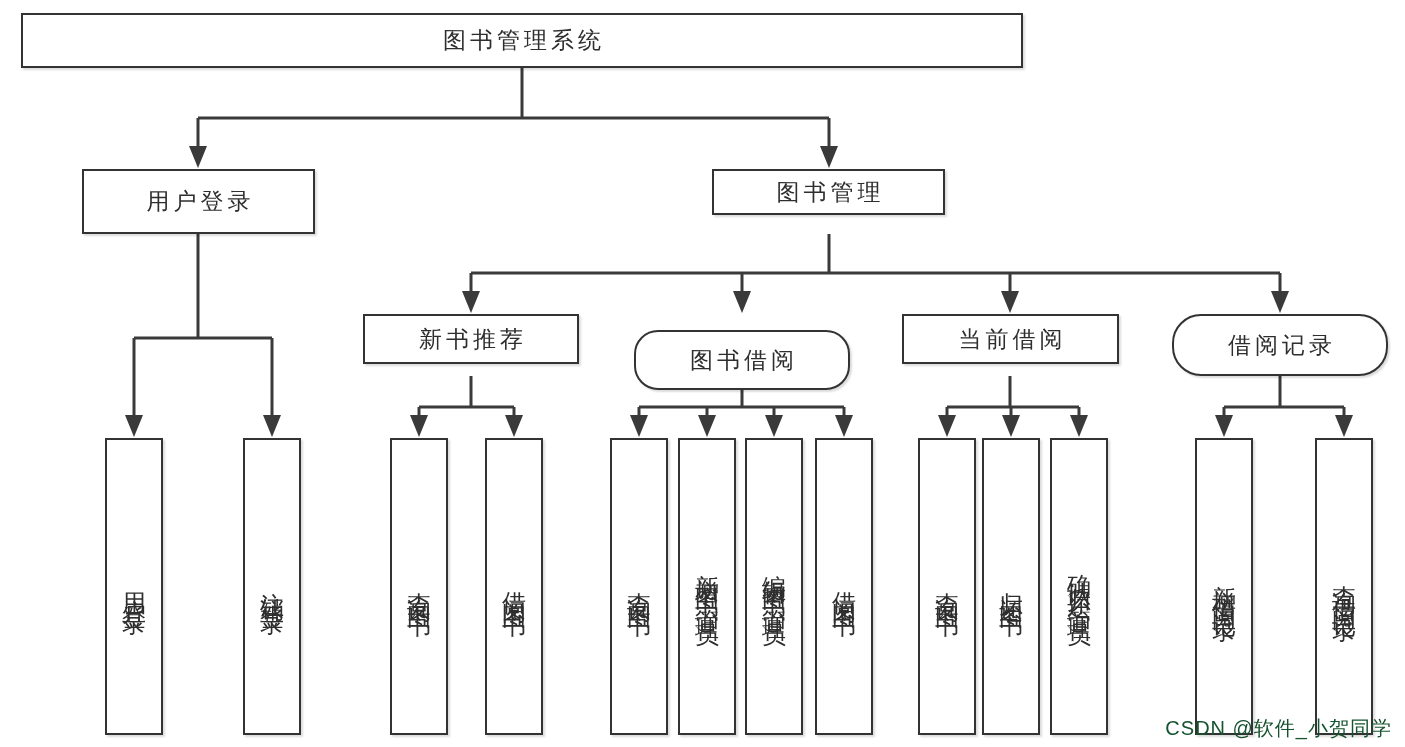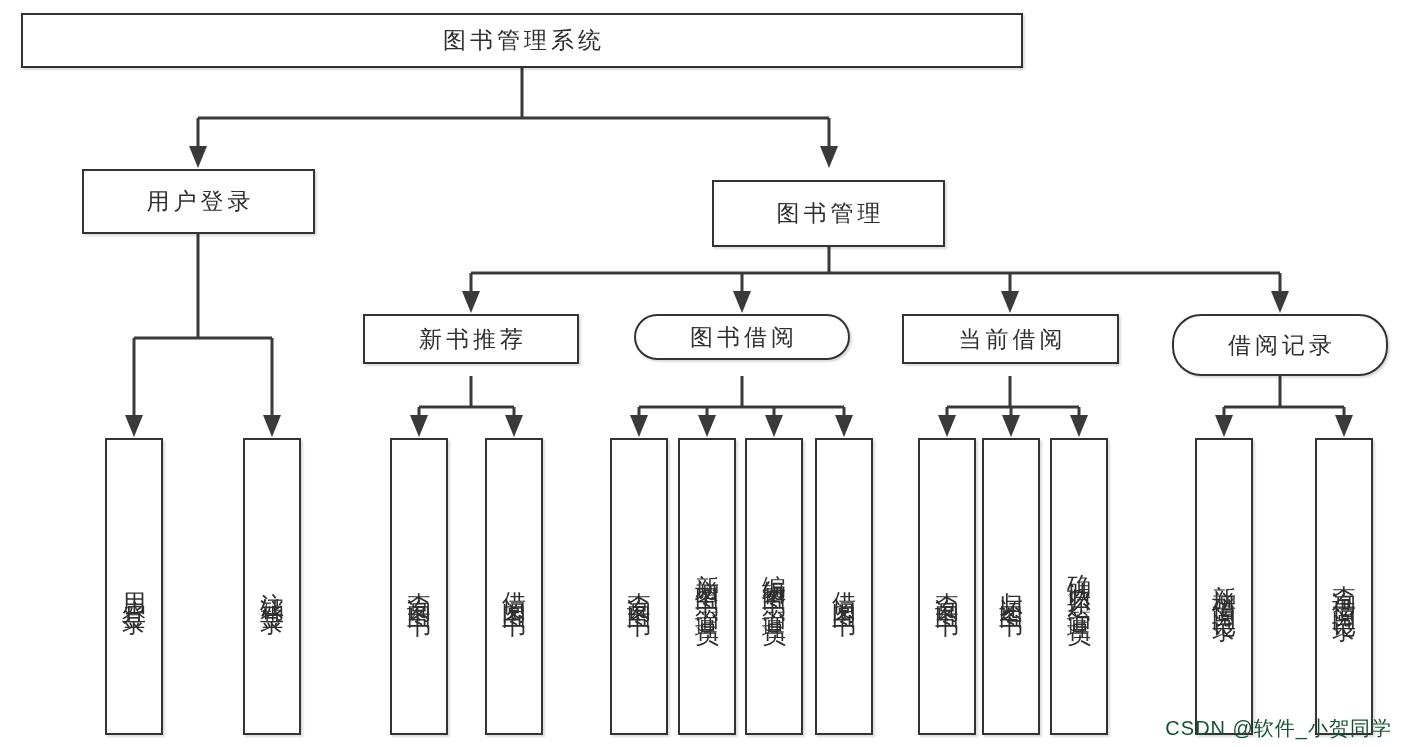--- a/index.html
+++ b/index.html
@@ -83,24 +83,24 @@
       <polygon points="1002,415 1020,415 1011,437"></polygon>
       <polygon points="1070,415 1088,415 1079,437"></polygon>
       <polygon points="1215,415 1233,415 1224,437"></polygon>
       <polygon points="1335,415 1353,415 1344,437"></polygon>
     </g>
   </svg>
 
   <div class="node hlabel" style="left:21px;top:13px;width:1002px;height:55px;">图书管理系统</div>
 
   <div class="node hlabel" style="left:82px;top:169px;width:233px;height:65px;">用户登录</div>
-  <div class="node hlabel" style="left:712px;top:169px;width:233px;height:67px;margin-top:11px;">图书管理</div>
+  <div class="node hlabel" style="left:712px;top:169px;width:233px;height:46px;">图书管理</div>
 
   <div class="node hlabel" style="left:363px;top:314px;width:216px;height:50px;">新书推荐</div>
-  <div class="node hlabel" style="left:634px;top:314px;width:216px;height:46px;border-radius:24px;">图书借阅</div>
+  <div class="node hlabel" style="left:634px;top:330px;width:216px;height:60px;border-radius:24px;">图书借阅</div>
   <div class="node hlabel" style="left:902px;top:314px;width:217px;height:50px;">当前借阅</div>
   <div class="node hlabel" style="left:1172px;top:314px;width:216px;height:62px;border-radius:29px;">借阅记录</div>
 
   <div class="node leaf" style="left:105px;top:438px;width:58px;height:297px;">用户登录</div>
   <div class="node leaf" style="left:243px;top:438px;width:58px;height:297px;">注销登录</div>
 
   <div class="node leaf" style="left:390px;top:438px;width:58px;height:297px;">查询图书</div>
   <div class="node leaf" style="left:485px;top:438px;width:58px;height:297px;">借阅图书</div>
 
   <div class="node leaf" style="left:610px;top:438px;width:58px;height:297px;">查询图书</div>

